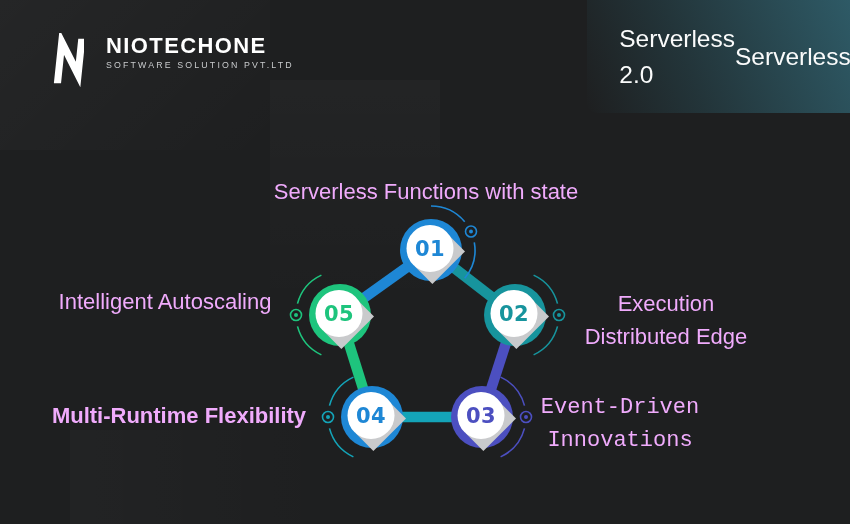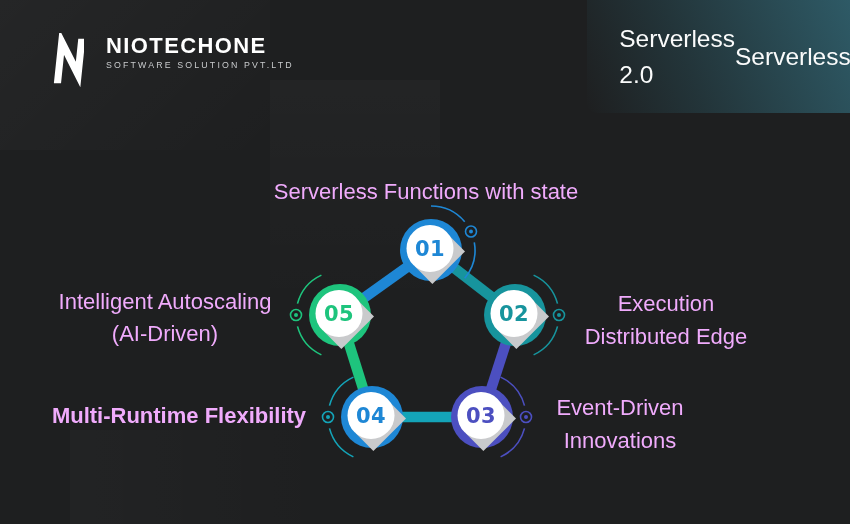--- a/index.html
+++ b/index.html
@@ -39,21 +39,21 @@
   .diagram-svg { position:absolute; left:0; top:0; width:850px; height:524px; }
   .node-number {
     font-family:"DejaVu Sans", sans-serif;
     font-weight:bold; font-size:21px; letter-spacing:.5px;
   }
 
   
   .item-label { position:absolute; text-align:center; font-size:22px; line-height:33px; color:#f0abfc; }
   .lbl-1 { left:176px; top:175px; width:500px; }
   .lbl-2 { left:566px; top:287px; width:200px; }
-  .lbl-3 { left:520px; top:391px; width:200px; }
+  .lbl-3 { left:520px; top:391px; width:200px;font-family:Liberation Mono, monospace; }
   .lbl-4 { left:29px;  top:399px; width:300px;font-weight:bold; }
   .lbl-5 { left:0;     top:286px; width:294px; line-height:32px;margin-left:18px; }
 </style>
 </head>
 <body>
 
 <div class="bg-patch bg1"></div>
 <div class="bg-patch bg2"></div>
 <div class="bg-patch bg3"></div>
 
@@ -156,14 +156,13 @@
 </div>
 <div class="item-label lbl-3">
   <div>Event-Driven</div>
   <div>Innovations</div>
 </div>
 <div class="item-label lbl-4">
   <div>Multi-Runtime Flexibility</div>
 </div>
 <div class="item-label lbl-5">
   <div>Intelligent Autoscaling</div>
-  <div>(AI-Driven)</div>
 </div>
 
 </body></html>

